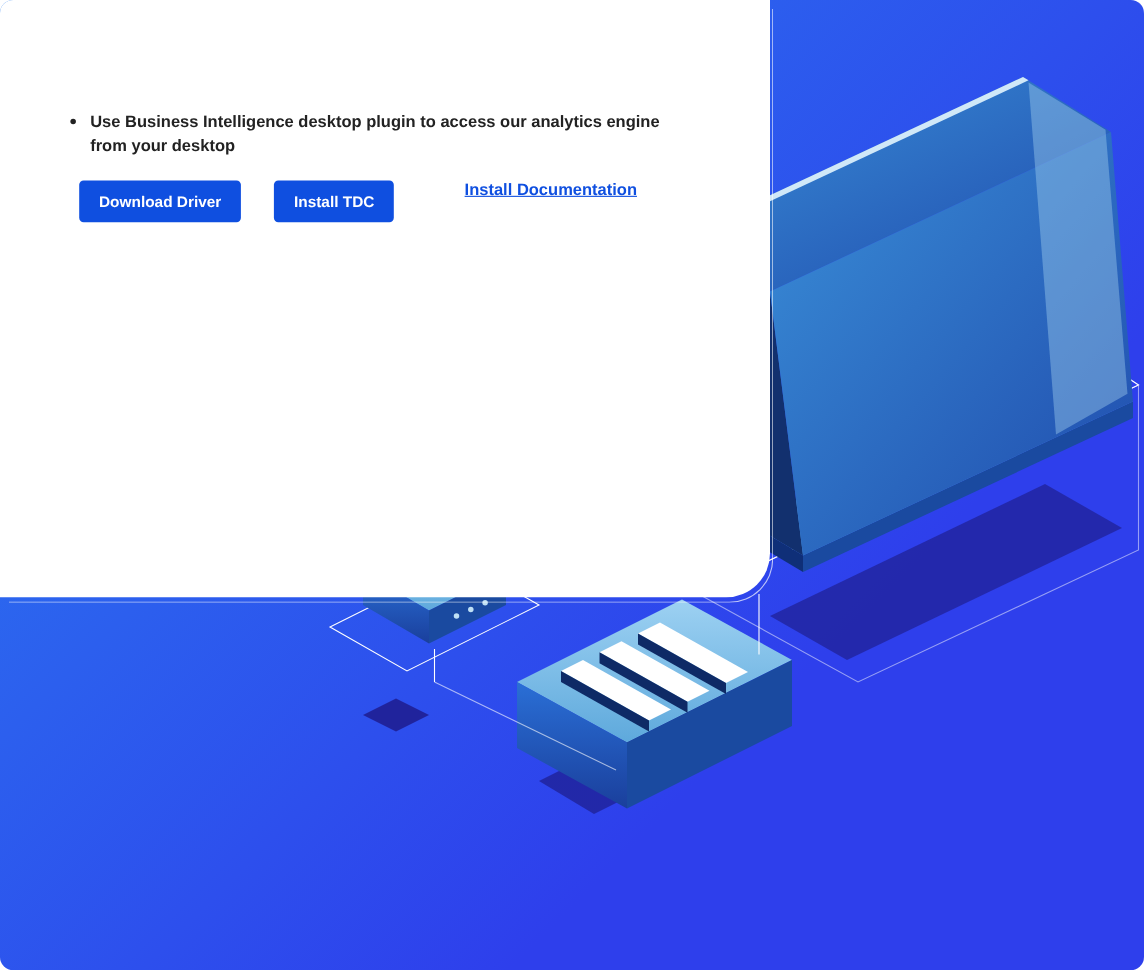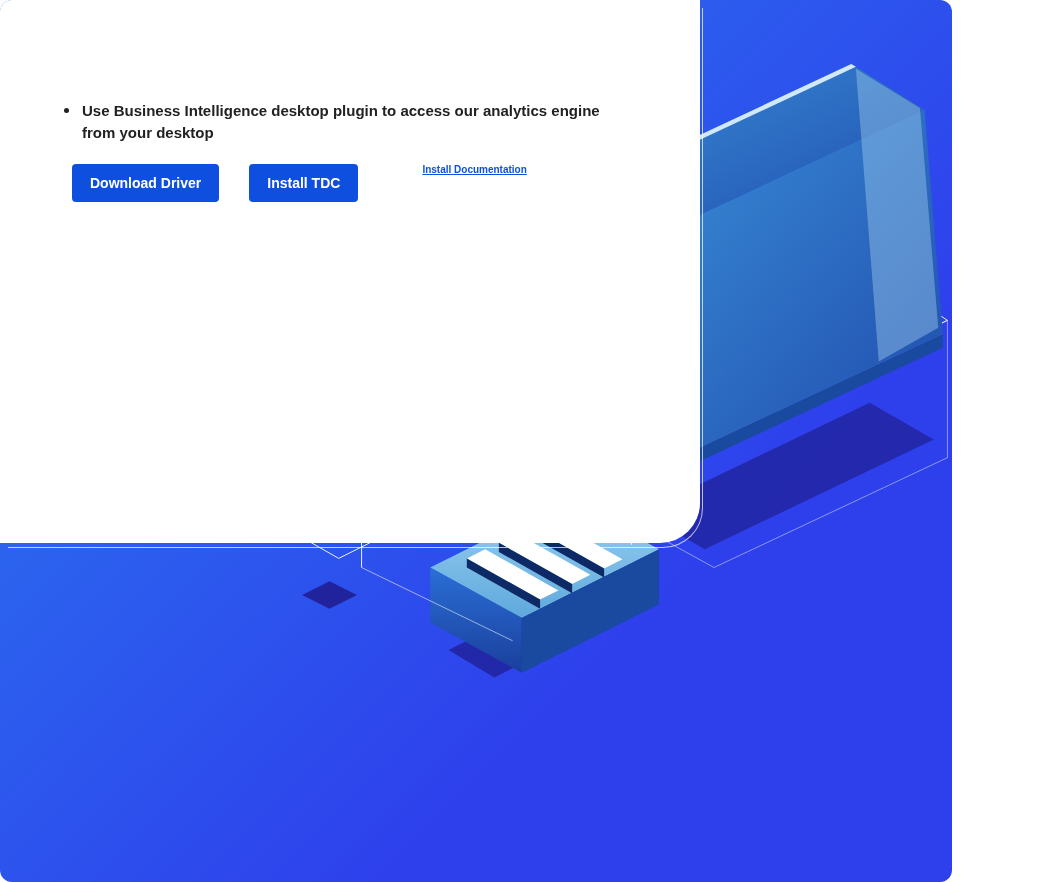--- a/index.html
+++ b/index.html
@@ -1,19 +1,19 @@
 <!DOCTYPE html>
 <html><head>
 <meta charset="utf-8">
 <style>
   * { box-sizing: border-box; margin: 0; padding: 0; }
   html, body { width: 1040px; height: 882px; overflow: hidden; font-family: -apple-system, BlinkMacSystemFont, "Segoe UI", Arial, sans-serif; }
   .canvas {
     position: relative;
-    width: 952px;
+    width: 1040px;
     height: 882px;
     background: linear-gradient(135deg, #2a7ff0 0%, #2e3fec 70%);
     border-radius: 12px;
     overflow: hidden;
   }
   .white-panel {
     position: absolute;
     top: 0;
     left: 0;
     width: 700px;
@@ -71,21 +71,21 @@
     color: #fff;
     border: none;
     border-radius: 4px;
     padding: 11px 18px;
     font-size: 14px;
     font-weight: 700;
     cursor: pointer;
   }
   .doc-link {
     color: #0f4fe0;
-    font-size: 10px;
+    font-size: 15px;
     font-weight: 700;
     text-decoration: underline;
     cursor: pointer;
     margin-left: 10px;
     padding-left: 24px;
   }
   .illus {
     position: absolute;
     inset: 0;
     pointer-events: none;

